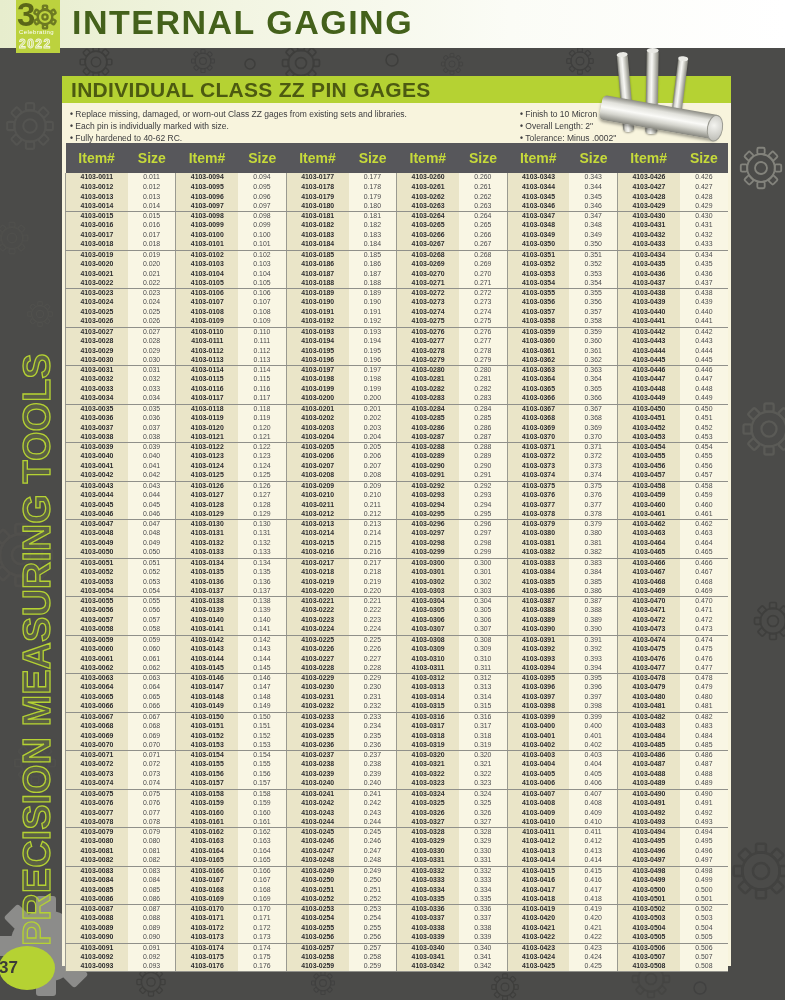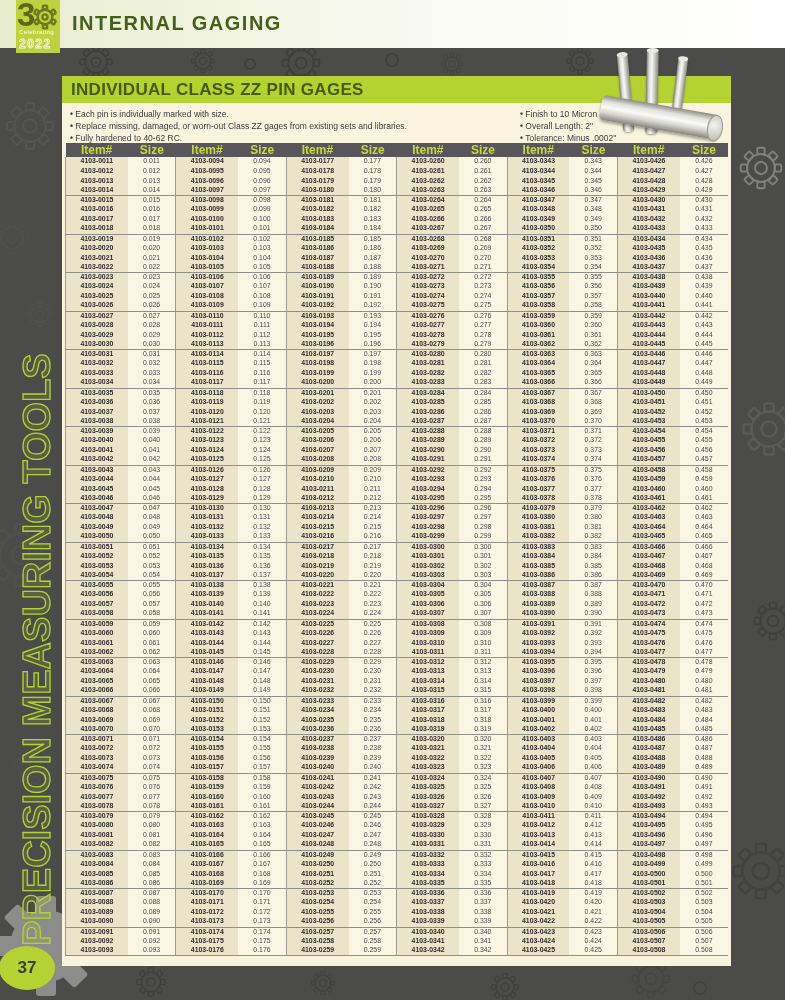--- a/index.html
+++ b/index.html
@@ -11,58 +11,58 @@
   *{margin:0;padding:0;box-sizing:border-box;}
   body{font-family:"Liberation Sans",sans-serif;background:#222;}
   .page{position:relative;width:785px;height:1000px;background:var(--charcoal-bg);overflow:hidden;}
 
   
   .gear-layer{position:absolute;inset:0;z-index:0;}
 
   
   .top-band{position:absolute;left:0;top:0;width:785px;height:48px;z-index:2;
     background:linear-gradient(90deg,#e7edcd 0%,#f2f5e2 30%,#fbfcf6 65%,#ffffff 100%);}
-  .page-title{position:absolute;left:72px;top:12px;font-size:20px;font-weight:800;
+  .page-title{position:absolute;left:72px;top:3px;font-size:34px;font-weight:800;
     letter-spacing:1.5px;color:var(--title-green);}
   .logo{position:absolute;left:16px;top:0;width:44px;height:53px;background:#bcd23e;z-index:3;
     overflow:hidden;}
   .logo-30{position:absolute;left:1px;top:-4px;display:flex;align-items:center;}
   .logo-digit{font-size:33px;font-weight:800;color:#5a6618;}
   .logo-gear{width:26px;height:26px;color:#6d7a22;margin-left:-3px;margin-top:4px;}
   .logo-celebrating{position:absolute;left:3px;top:29px;font-size:6px;color:#fff;letter-spacing:.4px;}
   .logo-year{position:absolute;left:3px;top:37px;font-size:12px;font-weight:700;letter-spacing:1.5px;
     color:rgba(255,255,255,0.15);text-align:center;-webkit-text-stroke:0.9px #f2f5dd;}
 
   
   .sidebar-text{position:absolute;left:16px;top:946px;width:572px;z-index:2;
     transform:rotate(-90deg);transform-origin:0 0;white-space:nowrap;
     font-size:38px;font-weight:700;letter-spacing:0;
     color:rgba(181,210,51,0.16);-webkit-text-stroke:1.3px var(--lime);}
 
   
   .page-badge{position:absolute;left:-1px;top:946px;width:56px;height:44px;z-index:4;
-    background:var(--lime);border-radius:50%;display:flex;align-items:center;justify-content:center;}
+    background:var(--lime);border-radius:50%;display:flex;align-items:center;}
   .page-badge span{font-size:17px;font-weight:800;color:#3c3c38;}
 
   
   .card{position:absolute;left:62px;top:76px;width:669px;height:890px;background:var(--cream);z-index:1;}
   .banner{height:27px;background:var(--lime);display:flex;align-items:center;padding-left:9px;}
-  .banner span{font-size:17px;font-weight:800;letter-spacing:.3px;color:var(--banner-text);text-align:right;}
+  .banner span{font-size:21px;font-weight:800;letter-spacing:.3px;color:var(--banner-text);text-align:right;}
   .bullets{display:flex;padding:5px 8px 2px 8px;height:40px;}
   .bullets ul{list-style:none;}
   .bullets li{font-size:8.5px;line-height:1.42;color:#3b3b3d;}
   .bullets li::before{content:"•  ";font-weight:700;}
   .bullets-left{width:450px;}
   .bullets-right{width:150px;}
 
   
   .table-wrap{margin:0 3px;}
   table{width:100%;border-collapse:collapse;table-layout:fixed;}
-  thead th{height:14px;background:var(--header-gray);color:var(--lime-text);
-    font-size:12px;font-weight:700;text-align:center;}
+  thead th{height:30px;background:var(--header-gray);color:var(--lime-text);
+    font-size:14px;font-weight:700;text-align:center;}
   tbody td{height:9.63px;font-size:6.9px;line-height:1;text-align:center;vertical-align:middle;}
   td.item{background:var(--item-cell);font-weight:700;color:var(--text-dark);
     border-left:1px solid #9a9a90;}
   td.size{background:var(--size-cell);color:#4a4a4c;}
   tr.group-end td{border-bottom:1px solid var(--grid-line);}
   tbody tr:last-child td{border-bottom:1px solid var(--grid-line);}
 
   
   .pins{position:absolute;left:598px;top:50px;width:148px;height:95px;z-index:3;}
   .vpin{position:absolute;width:11px;height:78px;border-radius:5px/3px;
@@ -170,22 +170,22 @@
   <div class="page-badge">
     <span>37</span>
   </div>
 
   <div class="card">
     <div class="banner">
       <span>INDIVIDUAL CLASS ZZ PIN GAGES</span>
     </div>
     <div class="bullets">
       <ul class="bullets-left">
+        <li>Replace missing, damaged, or worn-out Class ZZ gages from existing sets and libraries.</li>
         <li>Each pin is individually marked with size.</li>
-        <li>Replace missing, damaged, or worn-out Class ZZ gages from existing sets and libraries.</li>
         <li>Fully hardened to 40-62 RC.</li>
       </ul>
       <ul class="bullets-right">
         <li>Finish to 10 Micron or better.</li>
         <li>Overall Length: 2"</li>
         <li>Tolerance: Minus .0002"</li>
       </ul>
     </div>
     <div class="table-wrap">
       <table id="gage-table">

